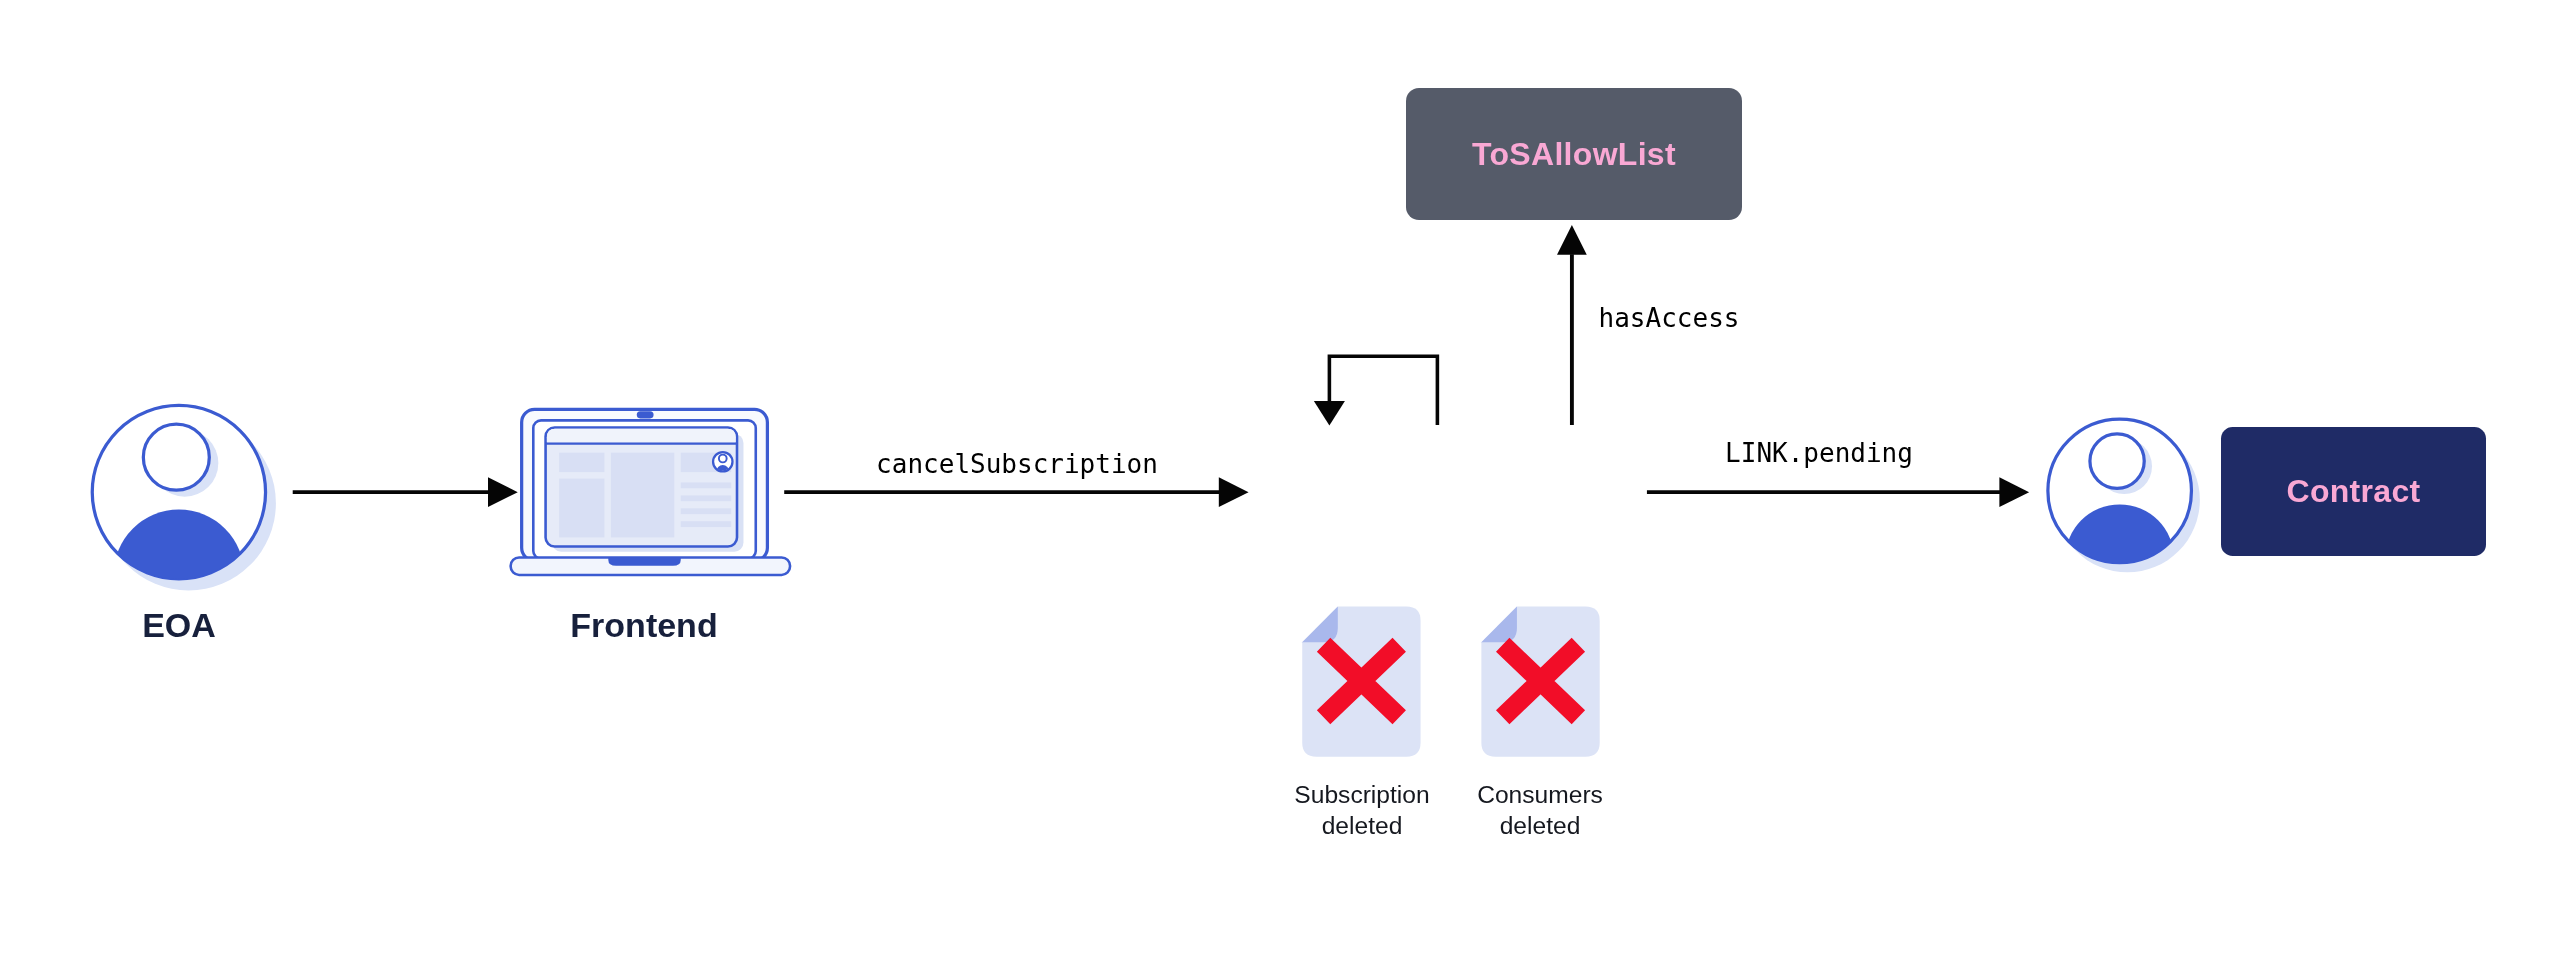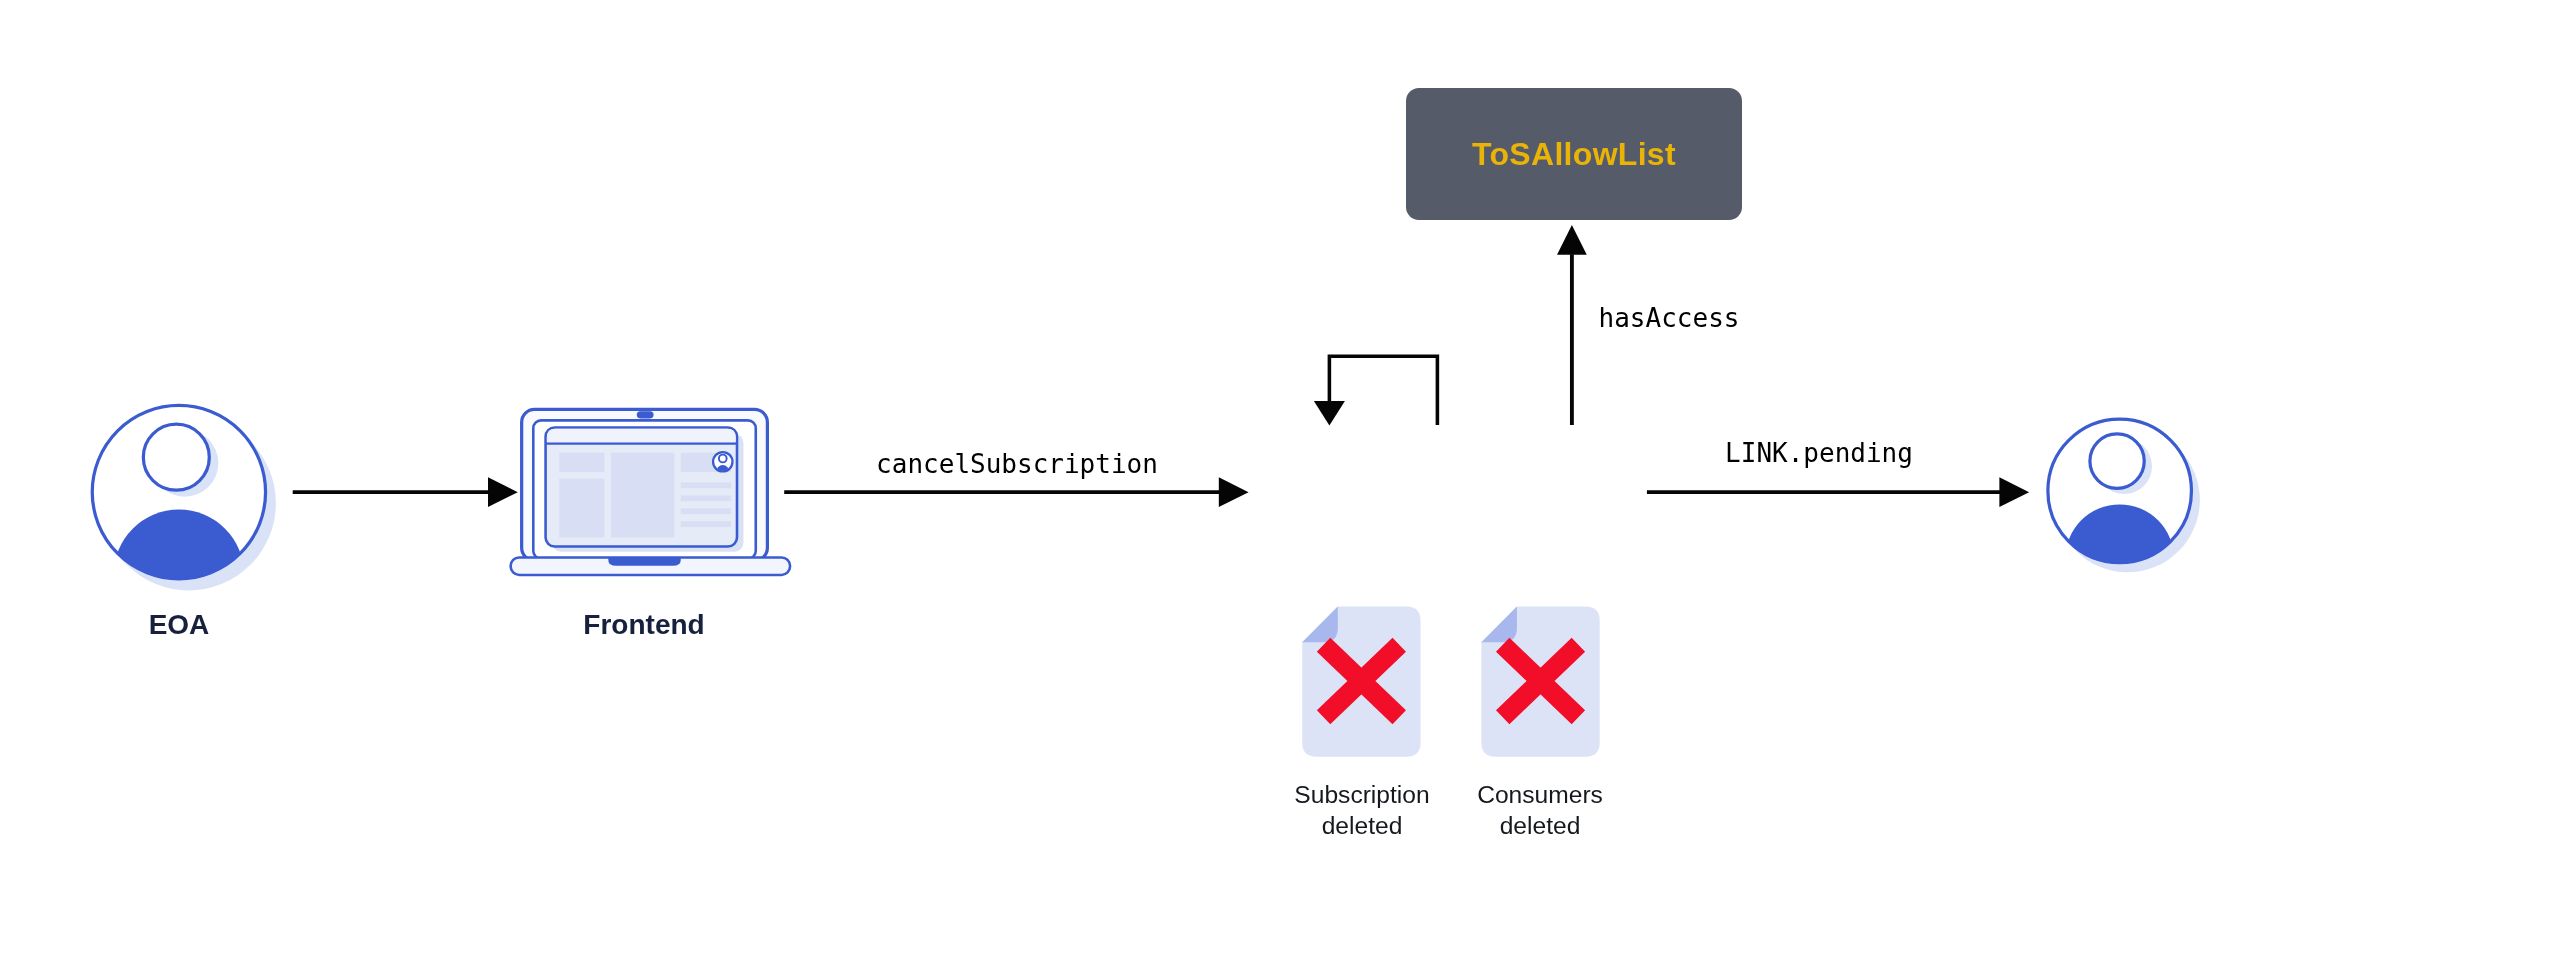--- a/index.html
+++ b/index.html
@@ -7,32 +7,32 @@
     position:relative;
     width:2576px;height:972px;
     background:#ffffff;
     overflow:hidden;
     font-family:"Liberation Sans",sans-serif;
   }
   .gfx{position:absolute;left:0;top:0;width:2576px;height:972px;}
   .node-box{
     position:absolute;
     display:flex;align-items:center;justify-content:center;
-    color:#eab308;font-weight:700;font-size:32px;
+    color:#f9a8d4;font-weight:700;font-size:32px;
     letter-spacing:0.3px;
     font-family:"Liberation Sans",sans-serif;
   }
   .box-gray{background:#555B69;border-radius:13px;}
   .box-navy{background:#1F2B66;border-radius:11.6px;}
   .lbl{
     position:absolute;transform:translate(-50%,-50%);
     white-space:pre-line;text-align:center;line-height:1.0;
   }
   .station-lbl{
-    font-weight:700;font-size:28px;color:#17203C;
+    font-weight:700;font-size:34px;color:#17203C;
     font-family:"Liberation Sans",sans-serif;
   }
   .mono-lbl{
     font-family:"DejaVu Sans Mono","Liberation Mono",monospace;
     font-size:26px;color:#000000;line-height:31px;
   }
   .caption-lbl{
     font-weight:400;font-size:24.6px;color:#15181F;line-height:31px;
     font-family:"Liberation Sans",sans-serif;
   }
@@ -133,20 +133,21 @@
     <g>
       <path d="M 2345 938 L 2451 938 Q 2473 938 2473 960 L 2473 1148 Q 2473 1170 2451 1170 L 2312 1170 Q 2290 1170 2290 1148 L 2290 993 Z" fill="#DCE3F6"></path>
       <path d="M 2345 938 L 2290 993 L 2323 993 Q 2345 993 2345 971 Z" fill="#A9B8EC"></path>
       <path d="M 2323 997 L 2440 1109 M 2440 997 L 2323 1109" stroke="#F20D28" stroke-width="30" fill="none"></path>
     </g>
   </svg>
 
   <div class="node-box box-gray" style="left:1406px;top:88px;width:336px;height:132px;">ToSAllowList</div>
 
 
+  <div class="node-box box-navy" style="left:2221px;top:427px;width:265px;height:129px;font-size:32px;">Contract</div>
 
   <div class="lbl station-lbl" style="left:179px;top:625px;">EOA</div>
 
   <div class="lbl station-lbl" style="left:644px;top:625px;">Frontend</div>
 
 
   <div class="lbl mono-lbl" style="left:1017px;top:464px;">cancelSubscription</div>
 
 
   <div class="lbl mono-lbl" style="left:1669px;top:318px;">hasAccess</div>

